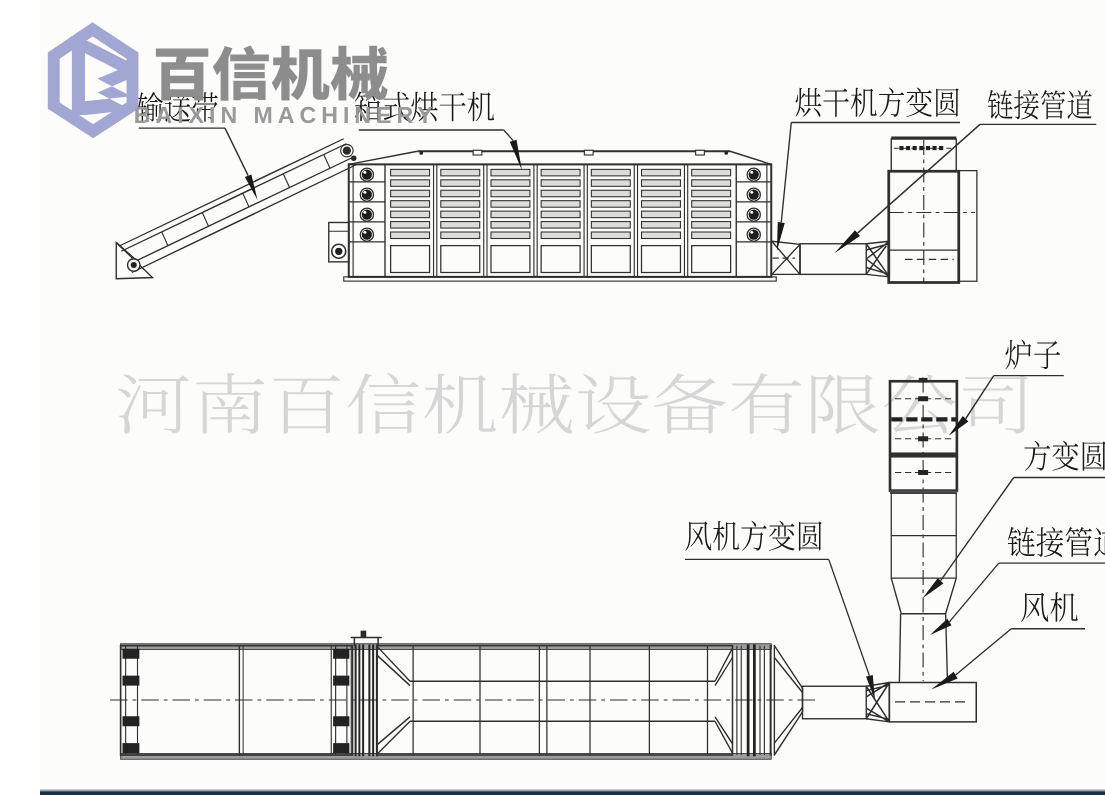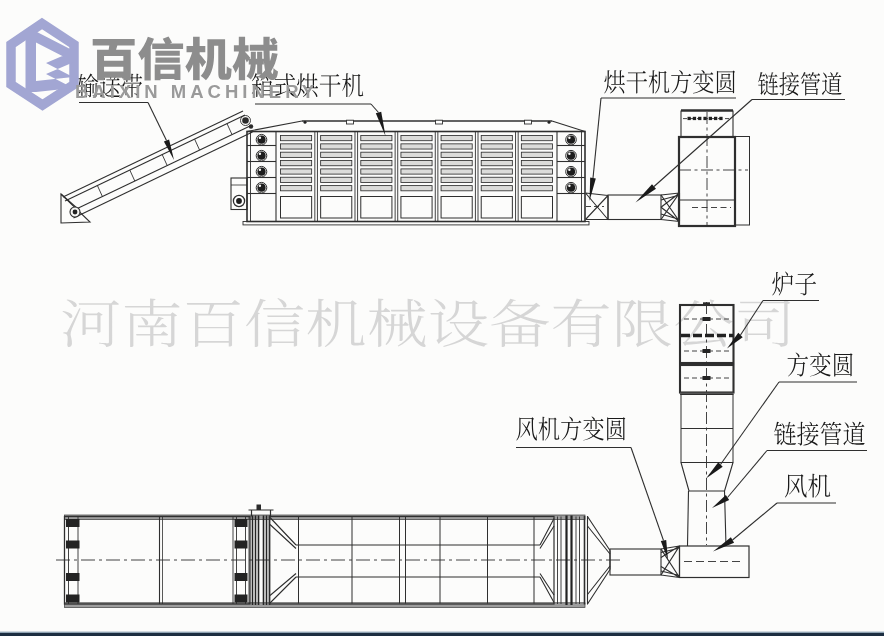--- a/index.html
+++ b/index.html
@@ -1,18 +1,18 @@
 <!DOCTYPE html>
 <html><head>
 <meta charset="utf-8">
 <style>
   html,body{margin:0;padding:0;}
   body{width:884px;height:636px;overflow:hidden;background:#fff;
        font-family:"Liberation Sans","DejaVu Sans",sans-serif;}
-  #stage{position:relative;width:708px;height:636px;}
+  #stage{position:relative;width:708px;height:636px;padding-left:32px;}
   svg{display:block;}
 </style>
 </head>
 <body>
 
 <div id="stage">
 <svg id="art" width="884" height="636" viewBox="0 0 884 636" xmlns="http://www.w3.org/2000/svg">
   <defs id="glyph-defs">
         <path id="g-serif-8f93" d="M927 466 842 476V9C842 -6 837 -11 820 -11C803 -11 715 -4 715 -4V-21C752 -24 775 -31 788 -40C801 -49 805 -64 808 -79C883 -71 891 -42 891 5V441C915 444 924 452 927 466ZM714 614 674 566H492L500 536H761C775 536 784 541 787 552C759 580 714 614 714 614ZM792 428 708 438V75H718C736 75 756 87 756 95V403C780 406 790 415 792 428ZM258 805 176 831C169 787 155 725 139 659H44L52 629H132C112 549 90 466 72 409C57 404 39 397 28 391L90 337L122 368H197V189C130 170 75 154 43 147L88 74C97 78 104 87 108 99L197 140V-78H205C231 -78 248 -65 248 -61V164C298 188 340 209 374 227L369 241L248 204V368H354C368 368 377 373 380 384C353 410 309 443 309 443L272 397H248V530C272 533 280 542 283 556L199 566V397H121C140 463 164 549 184 629H380C393 629 403 634 405 645C376 673 330 708 330 708L289 659H191C203 707 213 752 220 787C243 784 254 794 258 805ZM694 801 612 846C539 700 426 570 325 497L338 483C447 543 559 644 642 769C705 661 809 561 918 505C924 525 940 538 962 542L965 554C856 599 723 690 659 787C677 785 689 792 694 801ZM448 171V285H586V171ZM448 -56V141H586V16C586 4 583 -1 570 -1C557 -1 502 5 502 5V-12C528 -16 543 -23 553 -31C561 -40 565 -54 566 -69C628 -62 635 -36 635 10V409C654 412 671 419 677 427L604 482L576 447H453L398 475V-75H407C429 -75 448 -63 448 -56ZM448 315V417H586V315Z"></path>
         <path id="g-serif-9001" d="M435 830 422 823C461 782 502 711 508 657C566 609 619 739 435 830ZM103 819 90 813C134 758 193 670 210 606C272 561 314 694 103 819ZM877 477 832 422H641C648 472 650 527 651 585H910C924 585 933 590 936 601C905 630 855 669 855 669L812 615H692C735 661 782 725 818 785C838 783 850 791 855 801L765 837C736 758 698 672 668 615H331L339 585H590C589 527 588 473 581 422H316L324 392H577C555 262 494 158 314 77L327 60C492 122 572 201 611 300C701 244 815 149 852 72C932 32 947 204 617 317C626 341 632 366 636 392H932C946 392 955 397 957 408C926 438 877 477 877 477ZM193 125C154 92 91 21 50 -16L106 -77C113 -70 114 -63 109 -54C139 -6 189 66 211 102C221 114 230 117 239 102C322 -40 411 -57 622 -57C734 -57 818 -57 914 -57C918 -32 932 -17 958 -12V1C842 -4 753 -4 639 -4C437 -4 339 1 257 126C252 132 249 137 244 139V462C271 466 285 473 291 480L213 546L179 500H50L56 471H193Z"></path>

